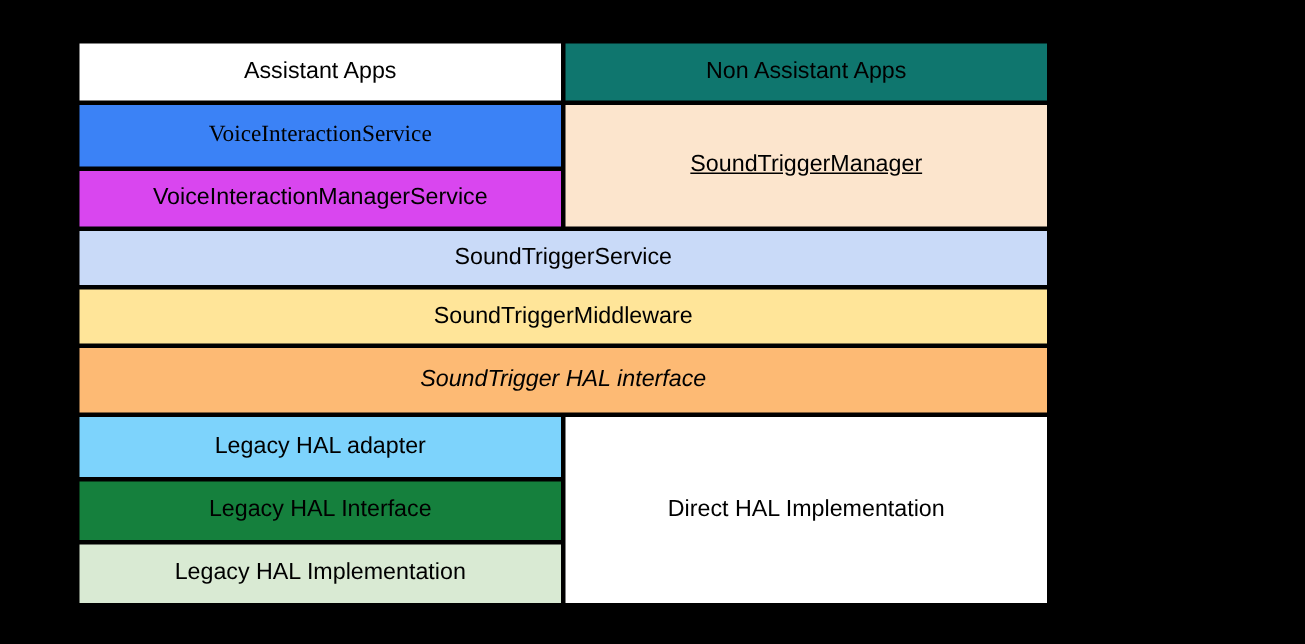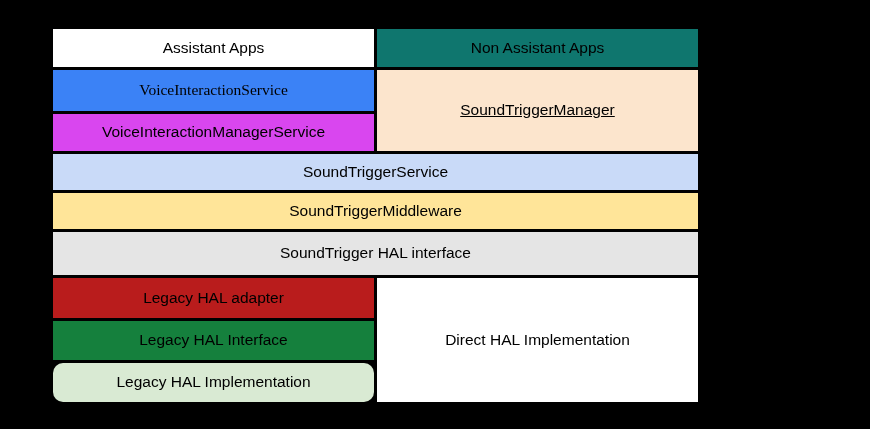--- a/index.html
+++ b/index.html
@@ -61,24 +61,24 @@
     <div class="cell r2c1" style="background-color: #3b82f6; font-family: Liberation Serif, serif;">VoiceInteractionService</div>
 
     <div class="cell r23c2" style="background-color: rgb(252, 229, 205);">SoundTriggerManager</div>
 
     <div class="cell r3c1" style="background-color: #d946ef;">VoiceInteractionManagerService</div>
 
     <div class="cell r4" style="background-color: rgb(201, 218, 248);">SoundTriggerService</div>
 
     <div class="cell r5" style="background-color: rgb(255, 229, 153);">SoundTriggerMiddleware</div>
 
-    <div class="cell r6" style="background-color: #e5e5e5;">SoundTrigger HAL interface</div>
+    <div class="cell r6" style="background-color: #fdba74; font-style: italic;">SoundTrigger HAL interface</div>
 
-    <div class="cell r7c1" style="background-color: #b91c1c;">Legacy HAL adapter</div>
+    <div class="cell r7c1" style="background-color: #7dd3fc;">Legacy HAL adapter</div>
 
     <div class="cell r789c2" style="background-color: #ffffff;">Direct HAL Implementation</div>
 
     <div class="cell r8c1" style="background-color: #15803d;">Legacy HAL Interface</div>
 
-    <div class="cell r9c1" style="background-color: rgb(217, 234, 211); border-radius: 10px;">Legacy HAL Implementation</div>
+    <div class="cell r9c1" style="background-color: rgb(217, 234, 211);">Legacy HAL Implementation</div>
 
   </div>
 </div>
 
 </body></html>

